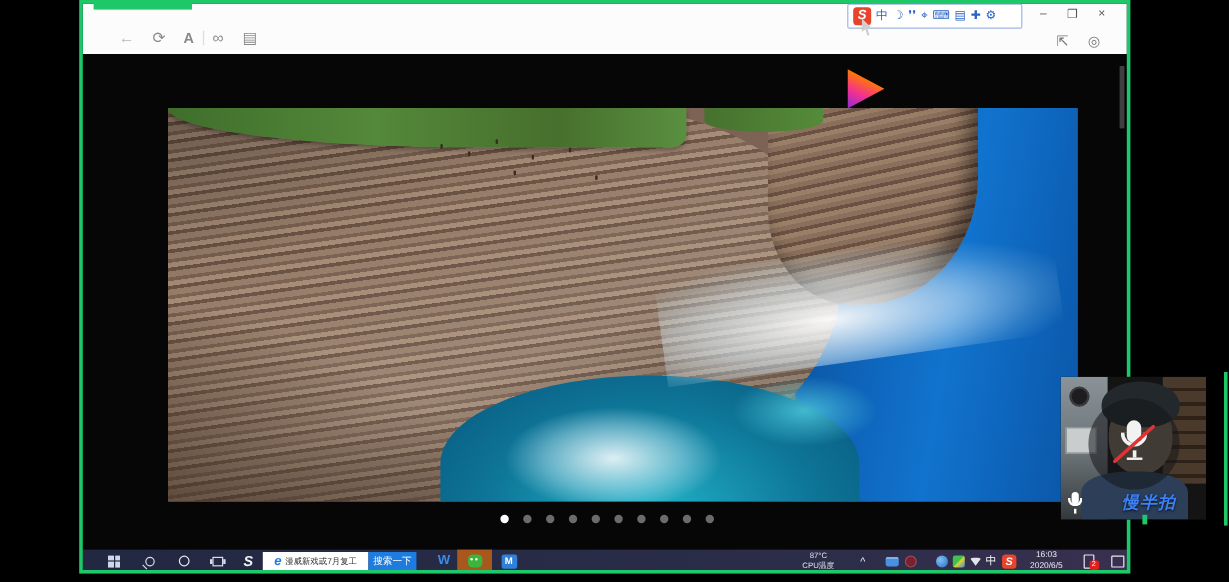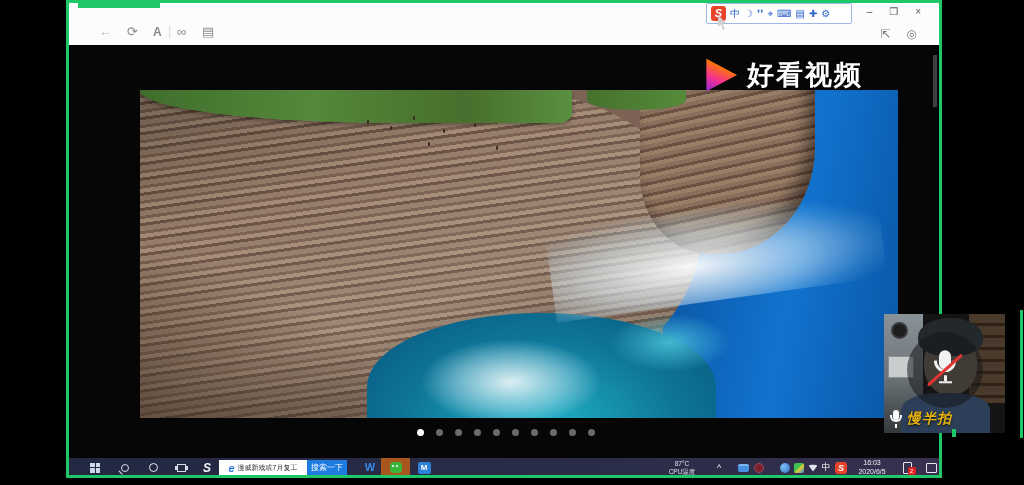--- a/index.html
+++ b/index.html
@@ -156,22 +156,22 @@
     border:3px solid #f2f2f2; border-top:none; border-radius:0 0 12px 12px; }
   .bmic-stem { position:absolute; left:12px; top:25px; width:3px; height:6px; background:#f2f2f2; }
   .bmic-base { position:absolute; left:7px; top:31px; width:13px; height:2.5px; background:#f2f2f2; }
   .mslash { position:absolute; left:50%; top:50%; width:46px; height:3px; background:#e03434;
     transform:translate(-50%,-50%) rotate(-42deg); border-radius:2px; }
   .cam-label { position:absolute; left:5px; bottom:5px; display:flex; align-items:flex-end; gap:4px; }
   .smic { position:relative; width:14px; height:18px; }
   .smic-b { position:absolute; left:4px; top:0; width:6px; height:10px; background:#fff; border-radius:3px; }
   .smic-a { position:absolute; left:1px; top:5px; width:12px; height:7px; border:2px solid #fff; border-top:none; border-radius:0 0 7px 7px; }
   .smic-s { position:absolute; left:6px; top:14px; width:2px; height:4px; background:#fff; }
-  .cam-text { color:#eab308; font-size:14px; font-weight:bold; font-style:italic;
-    text-shadow:0 1px 2px rgba(0,0,0,.8); letter-spacing:1px; }
+  .cam-text { color:#3b82f6; font-size:14px; font-weight:bold; font-style:italic;
+    text-shadow:0 1px 2px rgba(0,0,0,.8); letter-spacing:1px;margin-left:28px; }
 </style>
 </head>
 <body>
 
 <div class="abs rec-frame"></div>
 <div class="abs rec-corner"></div>
 
 <div class="abs chrome">
   <div class="toolbar">
     <span class="tb-ic tb-back">←</span>
@@ -223,21 +223,20 @@
   <div class="person-dot" style="left:33%;top:11%"></div>
   <div class="person-dot" style="left:36%;top:8%"></div>
   <div class="person-dot" style="left:40%;top:12%"></div>
   <div class="person-dot" style="left:44%;top:10%"></div>
   <div class="person-dot" style="left:47%;top:17%"></div>
   <div class="person-dot" style="left:38%;top:16%"></div>
 </div>
 
 <div class="abs watermark">
   <div class="hk-logo"></div>
-  <span class="hk-text">好看视频</span>
 </div>
 
 <div class="abs dots">
     <span class="dot active"></span>
     <span class="dot"></span>
     <span class="dot"></span>
     <span class="dot"></span>
     <span class="dot"></span>
     <span class="dot"></span>
     <span class="dot"></span>

